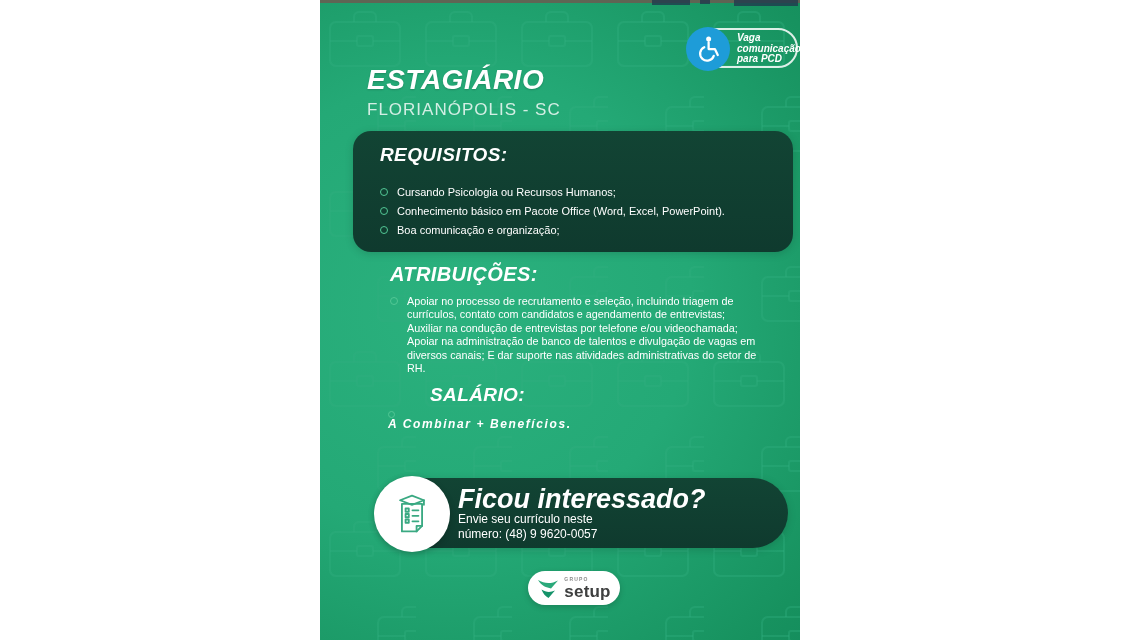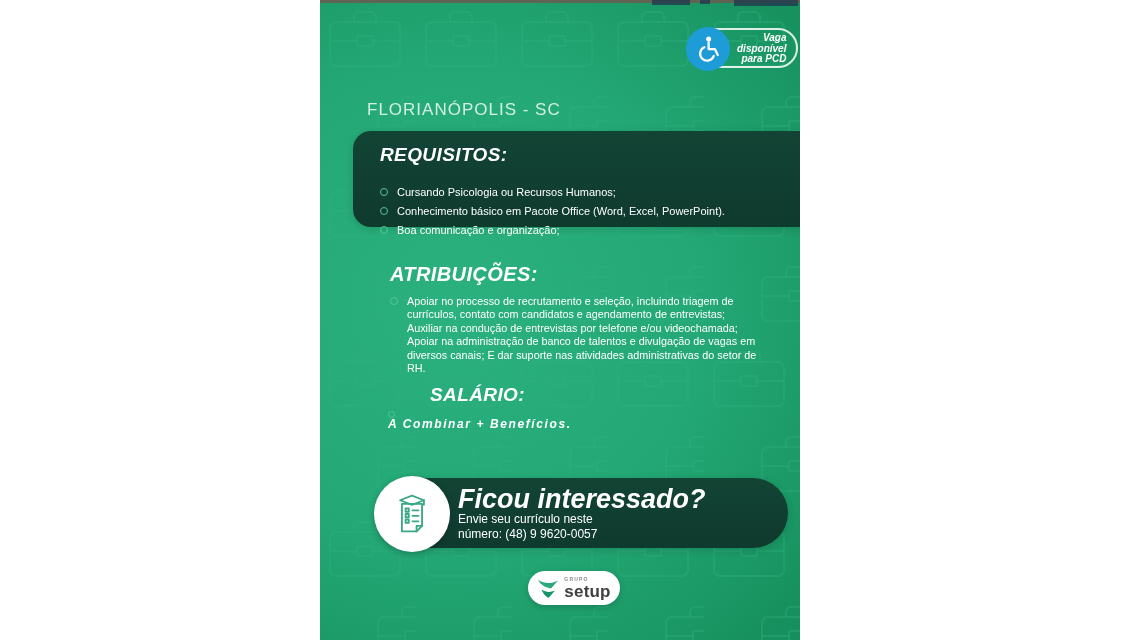--- a/index.html
+++ b/index.html
@@ -5,34 +5,34 @@
   html,body{margin:0;padding:0;background:#ffffff;font-family:"Liberation Sans",sans-serif;}
   .stage{position:relative;width:1140px;height:640px;background:#ffffff;overflow:hidden;margin:0 auto;}
   .flyer{position:absolute;left:320px;top:0;width:480px;height:640px;overflow:hidden;
          background:radial-gradient(130% 95% at 28% 48%, #2bb17e 0%, #24a976 38%, #17925f 72%, #0e7f55 100%);}
   .pattern-svg{position:absolute;left:0;top:0;width:480px;height:640px;pointer-events:none;}
 
   .top-strip{position:absolute;left:0;top:0;width:480px;height:3px;background:#6b5b50;opacity:.85;}
   .frag{position:absolute;background:#203a4e;opacity:.8;}
 
   .badge{position:absolute;left:368px;top:28px;width:110px;height:40px;border:2px solid rgba(255,255,255,.85);
-         border-radius:999px;box-sizing:border-box;text-align:right;}
+         border-radius:999px;box-sizing:border-box;}
   .badge-circle{position:absolute;left:-4px;top:-3px;width:44px;height:44px;border-radius:50%;
                 background:#1e9cd8;display:flex;align-items:center;justify-content:center;}
   .badge-text{position:absolute;left:47px;top:3px;color:#fff;font-size:10px;line-height:10.5px;
               font-weight:bold;font-style:italic;}
 
   .title{position:absolute;left:47px;top:64px;color:#fff;font-size:28px;font-weight:bold;font-style:italic;
          letter-spacing:.5px;text-shadow:0 1px 2px rgba(0,0,0,.18);}
   .subtitle{position:absolute;left:47px;top:100px;color:rgba(255,255,255,.8);font-size:17px;
             letter-spacing:1px;}
 
   .card{background:linear-gradient(180deg,#124434 0%,#0f3a2e 100%);border-radius:18px;position:absolute;
         box-shadow:0 2px 8px rgba(0,0,0,.15);}
-  .req-card{left:33px;top:131px;width:440px;height:96px;padding-left:44px;}
+  .req-card{left:33px;top:131px;width:440px;height:121px;}
   .sec-heading{color:#fff;font-weight:bold;font-style:italic;font-size:19px;letter-spacing:.4px;}
   .req-heading{position:absolute;left:27px;top:13px;}
   .req-list{position:absolute;left:27px;top:45px;right:20px;margin-top:10px;}
   .bullet-row{display:flex;align-items:flex-start;margin-bottom:6px;color:#fff;font-size:11px;line-height:13px;}
   .ring{flex:0 0 auto;width:6px;height:6px;border:1.5px solid #52c795;border-radius:50%;margin:1.5px 9px 0 0;}
 
   .atr-heading{position:absolute;left:70px;top:263px;font-size:20px;}
   .atr-row{position:absolute;left:70px;top:295px;width:372px;font-size:10.8px;line-height:13.4px;}
 
   .sal-heading{position:absolute;left:70px;top:384px;font-size:19px;margin-left:40px;}
@@ -88,25 +88,26 @@
     <div class="badge">
       <div class="badge-circle">
         <svg width="30" height="30" viewBox="0 0 24 24" fill="none" stroke="#ffffff" stroke-width="1.8" stroke-linecap="round" stroke-linejoin="round">
           <circle cx="12.5" cy="4" r="2" fill="#ffffff" stroke="none"></circle>
           <path d="M12.5 6.5 v5.5 h5 l2.3 4.8"></path>
           <path d="M9 10.6 a5.6 5.6 0 1 0 7.6 6.9"></path>
         </svg>
       </div>
       <div class="badge-text">
         <div>Vaga</div>
-        <div>disponível</div>
+        <div>comunicação</div>
         <div>para PCD</div>
       </div>
     </div>
 
+    <div class="title">ESTAGIÁRIO</div>
     <div class="subtitle">FLORIANÓPOLIS - SC</div>
 
     <div class="card req-card">
       <div class="sec-heading req-heading">REQUISITOS:</div>
       <div class="req-list">
         <div class="bullet-row">
           <span class="ring"></span>
           <span>Cursando Psicologia ou Recursos Humanos;</span>
         </div>
         <div class="bullet-row">

